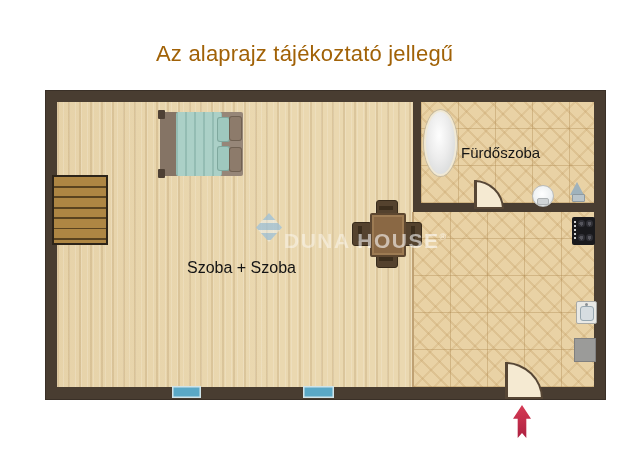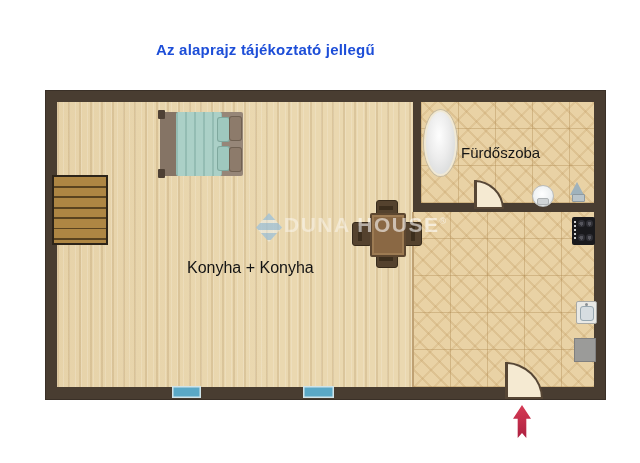--- a/index.html
+++ b/index.html
@@ -1,20 +1,20 @@
 <!DOCTYPE html>
 <html><head>
 <meta charset="utf-8">
 <style>
   html,body{margin:0;padding:0;background:#ffffff;}
   .canvas{position:relative;width:640px;height:463px;background:#ffffff;overflow:hidden;
           font-family:"Liberation Sans","DejaVu Sans",sans-serif;}
   .abs{position:absolute;}
 
-  .page-title{left:156px;top:41px;font-size:15px;font-weight:bold;color:#1d4ed8;letter-spacing:.2px;}
+  .page-title{left:156px;top:41px;font-size:22px;font-weight:normal;color:#a16207;letter-spacing:.2px;}
 
   
   .floorplan{left:45px;top:90px;width:561px;height:310px;background:#493d31;box-shadow:inset 0 0 0 1px #3a3027;}
 
   
   .wood-floor{left:12px;top:12px;width:356px;height:285px;background-color:#ead8b0;
     background-image:
       repeating-linear-gradient(90deg, rgba(166,132,82,.22) 0 2px, transparent 2px 11px),
       repeating-linear-gradient(90deg, rgba(255,255,255,.16) 0 1px, transparent 1px 6px),
       linear-gradient(90deg, rgba(210,180,130,.15), rgba(255,255,255,0) 60%);}
@@ -96,21 +96,21 @@
   
   .entrance-arrow{left:513px;top:405px;width:18px;height:33px;
     background:linear-gradient(180deg,#d63b55,#ad2040);
     clip-path:polygon(50% 0,100% 42%,74% 42%,74% 100%,50% 85%,26% 100%,26% 42%,0 42%);z-index:25;}
 
   
   .watermark{z-index:30;pointer-events:none;}
   .wm-logo{left:256px;top:213px;width:26px;height:29px;opacity:.8;
     clip-path:polygon(50% 0,100% 50%,50% 100%,0 50%);
     background:repeating-linear-gradient(180deg, rgba(154,192,219,.9) 0 7px, rgba(235,244,250,.55) 7px 10px);}
-  .wm-text{left:284px;top:213px;font-size:21px;font-weight:bold;letter-spacing:1.5px;
+  .wm-text{left:284px;top:229px;font-size:21px;font-weight:bold;letter-spacing:1.5px;
     color:rgba(255,255,255,.42);white-space:nowrap;}
   .wm-text .w2{color:rgba(255,255,255,.58);}
   .wm-reg{font-size:9px;vertical-align:super;}
 </style>
 </head>
 <body>
 
 <div class="canvas">
 
   <div class="abs page-title">Az alaprajz tájékoztató jellegű</div>
@@ -118,21 +118,21 @@
   <div class="abs floorplan">
 
     <div class="abs wood-floor"></div>
     <div class="abs tile-floor kitchen-floor"></div>
     <div class="abs tile-floor bathroom-floor"></div>
     <div class="abs floor-divider"></div>
 
     <div class="abs bath-wall-v"></div>
     <div class="abs bath-wall-h"></div>
 
-    <div class="abs room-label label-main">Konyha + Konyha</div>
+    <div class="abs room-label label-main">Szoba + Szoba</div>
     <div class="abs room-label label-bath">Fürdőszoba</div>
 
     <div class="abs stairs"></div>
 
     <div class="abs bed">
       <div class="abs bed-foot"></div>
       <div class="abs bed-post" style="left:-2px;top:-2px;"></div>
       <div class="abs bed-post" style="left:-2px;bottom:-2px;"></div>
       <div class="abs bed-blanket"></div>
       <div class="abs pillow pillow-teal" style="left:57px;top:5px;"></div>

